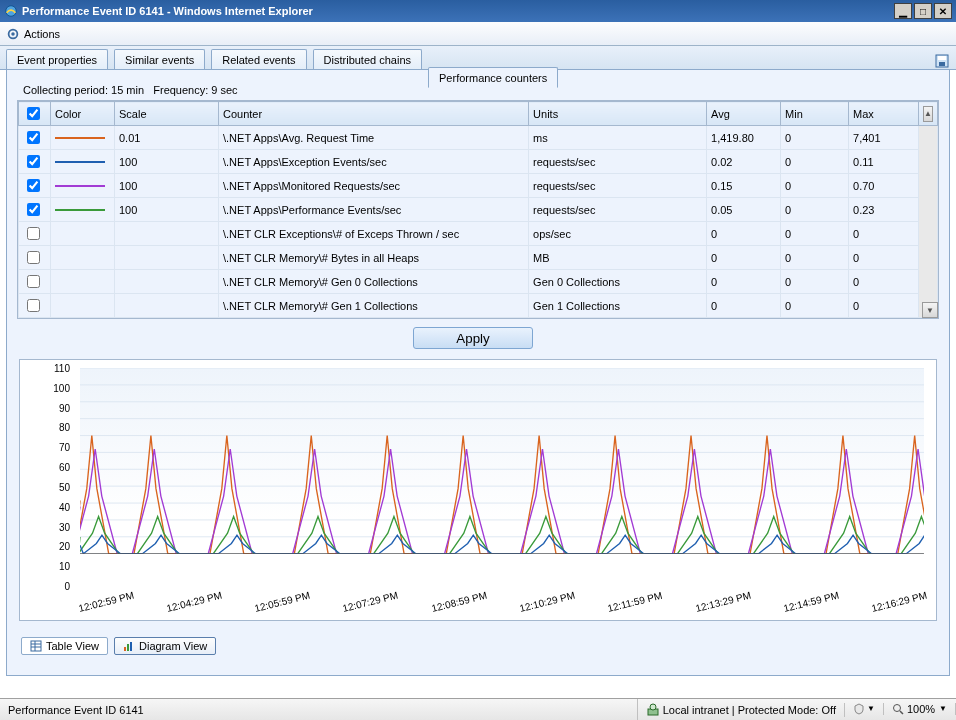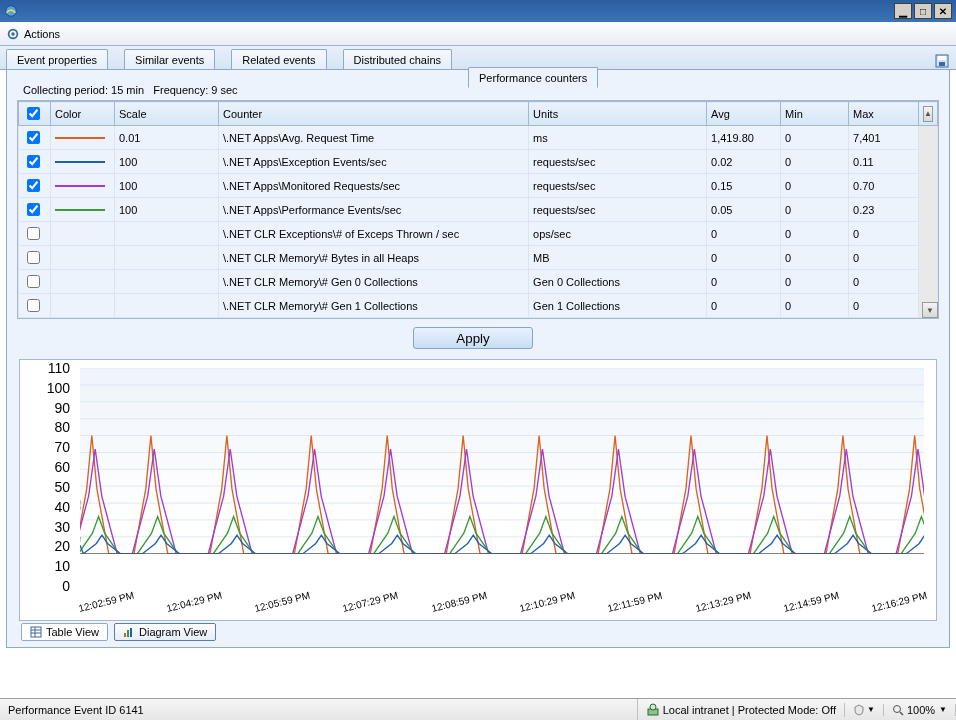--- a/index.html
+++ b/index.html
@@ -4,21 +4,21 @@
 <style>
   * { box-sizing: border-box; }
   body { margin: 0; font-family: Tahoma, sans-serif; font-size: 11px; background: #fff; width: 956px; height: 720px; overflow: hidden; position: relative; }
   .titlebar { background: linear-gradient(#2a5ea0,#3c72b8); height: 22px; display: flex; align-items: center; padding: 0 4px; color: #fff; font-weight: bold; }
   .titlebar .ie-icon { width: 14px; height: 14px; margin-right: 4px; }
   .title-btns { margin-left: auto; display: flex; }
   .tbtn { width: 18px; height: 16px; background: #d4d0c8; border: 1px solid #404040; margin-left: 2px; display: flex; align-items: center; justify-content: center; font-size: 10px; color: #000; cursor: default; }
   .actionbar { height: 24px; background: linear-gradient(#fdfdfe,#e8eef7); border-bottom: 1px solid #9db3c9; display: flex; align-items: center; padding: 0 6px; }
   .actionbar .gear { width: 14px; height: 14px; margin-right: 4px; }
   .tabsbar { height: 24px; background: linear-gradient(#e8f0fa,#d6e4f2); display: flex; align-items: flex-end; padding-left: 6px; border-bottom: 1px solid #8daacb; position: relative; }
-  .tab { padding: 4px 10px 3px; border: 1px solid #8daacb; border-bottom: none; background: linear-gradient(#f5f9fd,#e4eef9); margin-right: 16px; border-radius: 2px 2px 0 0; cursor: default; }
+  .tab { padding: 4px 10px 3px; border: 1px solid #8daacb; border-bottom: none; background: linear-gradient(#f5f9fd,#e4eef9); margin-right: 6px; border-radius: 2px 2px 0 0; cursor: default; }
   .tab.active { background: #edf3fd; position: relative; top: 19px; border-bottom: 1px solid #edf3fd; text-align: right; }
   .tabs-right { margin-left: auto; margin-right: 6px; display: flex; align-items: center; }
   .body-panel { padding: 10px 10px 4px; }
   .collecting { margin: 4px 0 4px 6px; }
   .table-wrap { border: 1px solid #a5b8cf; position: relative; }
   table.counters { border-collapse: collapse; width: 100%; }
   table.counters th { background: linear-gradient(#eaf2fc,#d7e6f6); border: 1px solid #a5b8cf; text-align: left; font-weight: normal; padding: 2px 4px; height: 18px; }
   table.counters td { border: 1px solid #dbe5f1; padding: 2px 4px; height: 20px; }
   .hdr-chk { width: 32px; }
   .col-color { width: 64px; }
@@ -29,39 +29,40 @@
   .col-max { width: 70px; }
   .color-line { height: 2px; width: 50px; }
   .scroll-col { width: 16px; background: #e9e9e9; }
   .scroll-btn { height: 16px; background: linear-gradient(#f4f4f4,#d8d8d8); border: 1px solid #9a9a9a; display:flex;align-items:center;justify-content:center;font-size:8px;color:#555; }
   .apply-row { display: flex; justify-content: center; padding: 8px 10px 10px 0; }
   .apply-btn { width: 120px; height: 22px; background: linear-gradient(#e9f2fd,#c8ddf4); border: 1px solid #7ea6d2; border-radius: 3px; cursor: default; }
   .chart-zone { border: 1px solid #a5b8cf; margin: 0 2px; height: 262px; position: relative; background: #fff; }
   .plot-bg { position: absolute; left: 60px; top: 8px; right: 12px; bottom: 34px; background: linear-gradient(#eef4fb 0%, #ffffff 70%); }
   .plot-svg { position: absolute; left: 60px; top: 8px; right: 12px; bottom: 34px; }
   .y-ticks { position: absolute; left: 0; top: 8px; bottom: 34px; width: 56px; }
-  .y-tick { position: absolute; right: 6px; transform: translateY(50%); font-size: 14px; }
+  .y-tick { position: absolute; right: 6px; transform: translateY(50%); font-size: 10px; }
   .x-ticks { position: absolute; left: 60px; right: 12px; bottom: 0; height: 32px; }
   .x-tick { position: absolute; bottom: 6px; font-size: 10px; transform: rotate(-14deg); transform-origin: left bottom; white-space: nowrap; }
-  .view-btns { display: flex; gap: 6px; padding: 2px 4px; }
+  .view-btns { display: flex; gap: 6px; padding: 16px 4px; }
   .vbtn { border: 1px solid #8daacb; padding: 2px 8px; display: flex; align-items: center; gap: 4px; background: #fff; border-radius: 2px; cursor: default; }
   .vbtn.active { background: linear-gradient(#fdfdfd,#e7eef8); border-color: #5a7eac; }
   .statusbar { position: absolute; left: 0; right: 0; bottom: 0; height: 22px; border-top: 1px solid #a0a0a0; background: linear-gradient(#f6f6f6,#e6e6e6); display: flex; align-items: center; font-size: 11px; }
   .status-cell { border-right: 1px solid #c0c0c0; padding: 0 8px; height: 100%; display: flex; align-items: center; }
-  .status-right { margin-left: auto; display: flex; align-items: center; }
+  .status-right { margin-left: auto; display: flex; align-items: flex-start; }
   .chk { width:13px;height:13px; }
 </style>
 </head>
 <body>
 
 <div class="titlebar">
   <svg class="ie-icon" viewBox="0 0 16 16">
       <circle cx="8" cy="8" r="6" fill="#4fa3e0" stroke="#0b4f8a"></circle>
       <path d="M3 10 Q8 4 13 10" stroke="#ffd240" stroke-width="2" fill="none"></path>
     </svg>
+  <span>Performance Event ID 6141 - Windows Internet Explorer</span>
   <div class="title-btns">
     <div class="tbtn">▁</div>
     <div class="tbtn">□</div>
     <div class="tbtn">✕</div>
   </div>
 </div>
 
 <div class="actionbar">
   <svg class="gear" viewBox="0 0 16 16">
       <circle cx="8" cy="8" r="5" fill="none" stroke="#3a6aa0" stroke-width="2"></circle>

